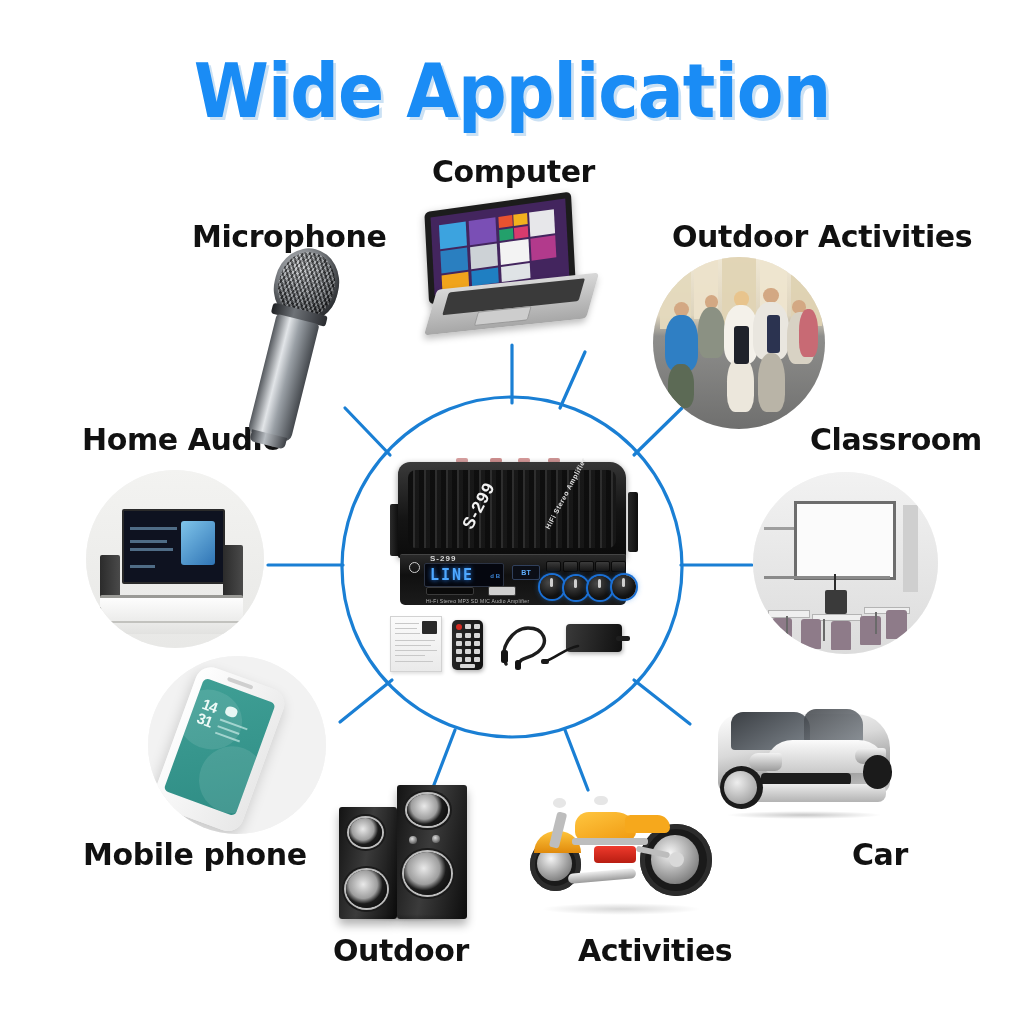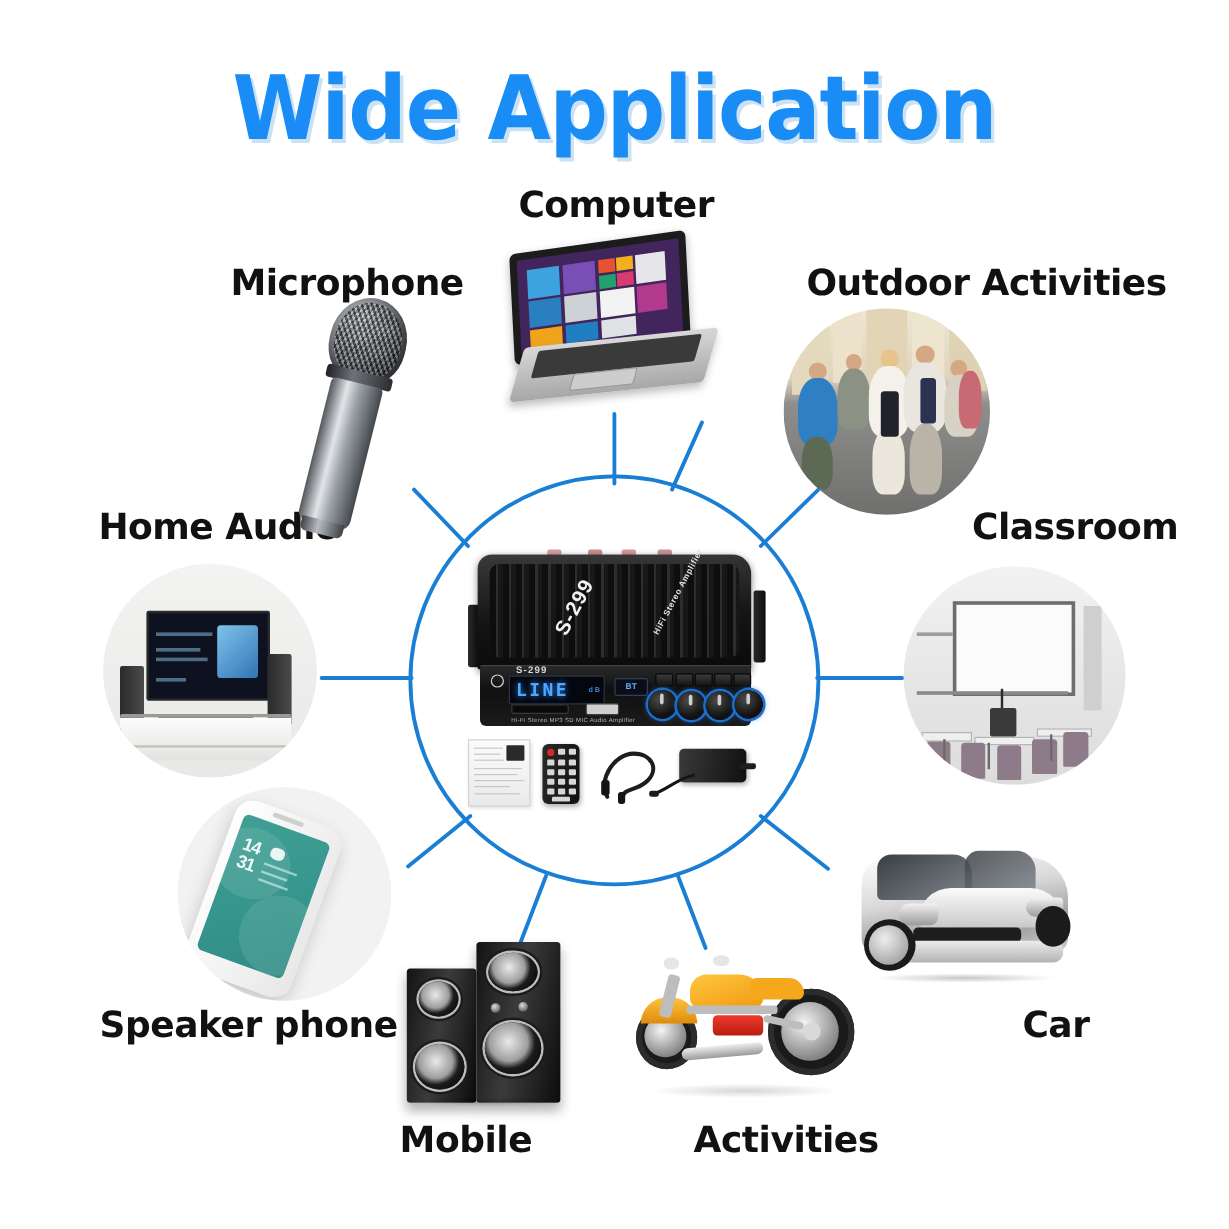--- a/index.html
+++ b/index.html
@@ -233,22 +233,22 @@
       <circle cx="512" cy="567" r="170"></circle>
     </g>
   </svg>
 
   <div class="lbl" style="left:148px;top:220px;margin-left:44px;">Microphone</div>
   <div class="lbl" style="left:432px;top:155px;text-align:right;">Computer</div>
   <div class="lbl" style="left:810px;top:423px;">Classroom</div>
   <div class="lbl" style="left:672px;top:220px;">Outdoor Activities</div>
   <div class="lbl" style="left:852px;top:838px;">Car</div>
   <div class="lbl" style="left:578px;top:934px;">Activities</div>
-  <div class="lbl" style="left:333px;top:934px;">Mobile</div>
-  <div class="lbl" style="left:83px;top:838px;">Speaker phone</div>
+  <div class="lbl" style="left:333px;top:934px;">Outdoor</div>
+  <div class="lbl" style="left:83px;top:838px;">Mobile phone</div>
   <div class="lbl" style="left:82px;top:423px;">Home Audio</div>
 
   <div style="position:absolute;left:252px;top:248px;width:120px;height:180px;">
     <div class="mic-wrap" style="left:6px;top:0;width:80px;height:210px;">
       <div class="mic-head">
           <div class="mic-grill"></div>
         </div>
       <div class="mic-band"></div>
       <div class="mic-body"></div>
       <div class="mic-tip"></div>

